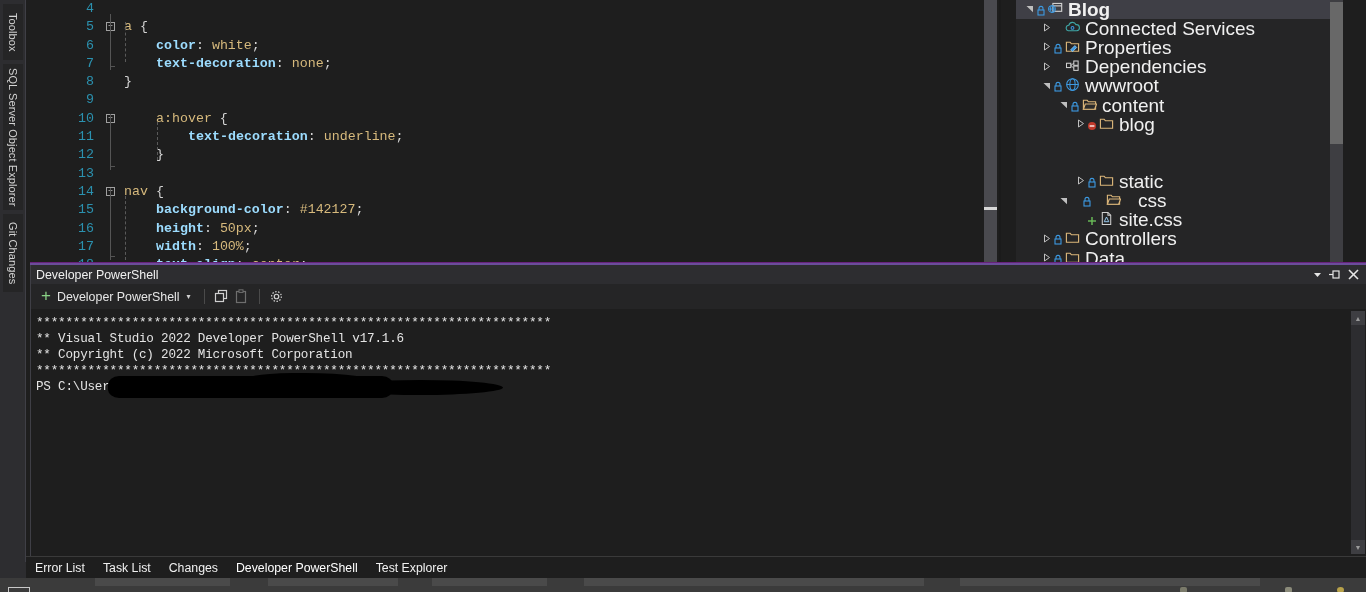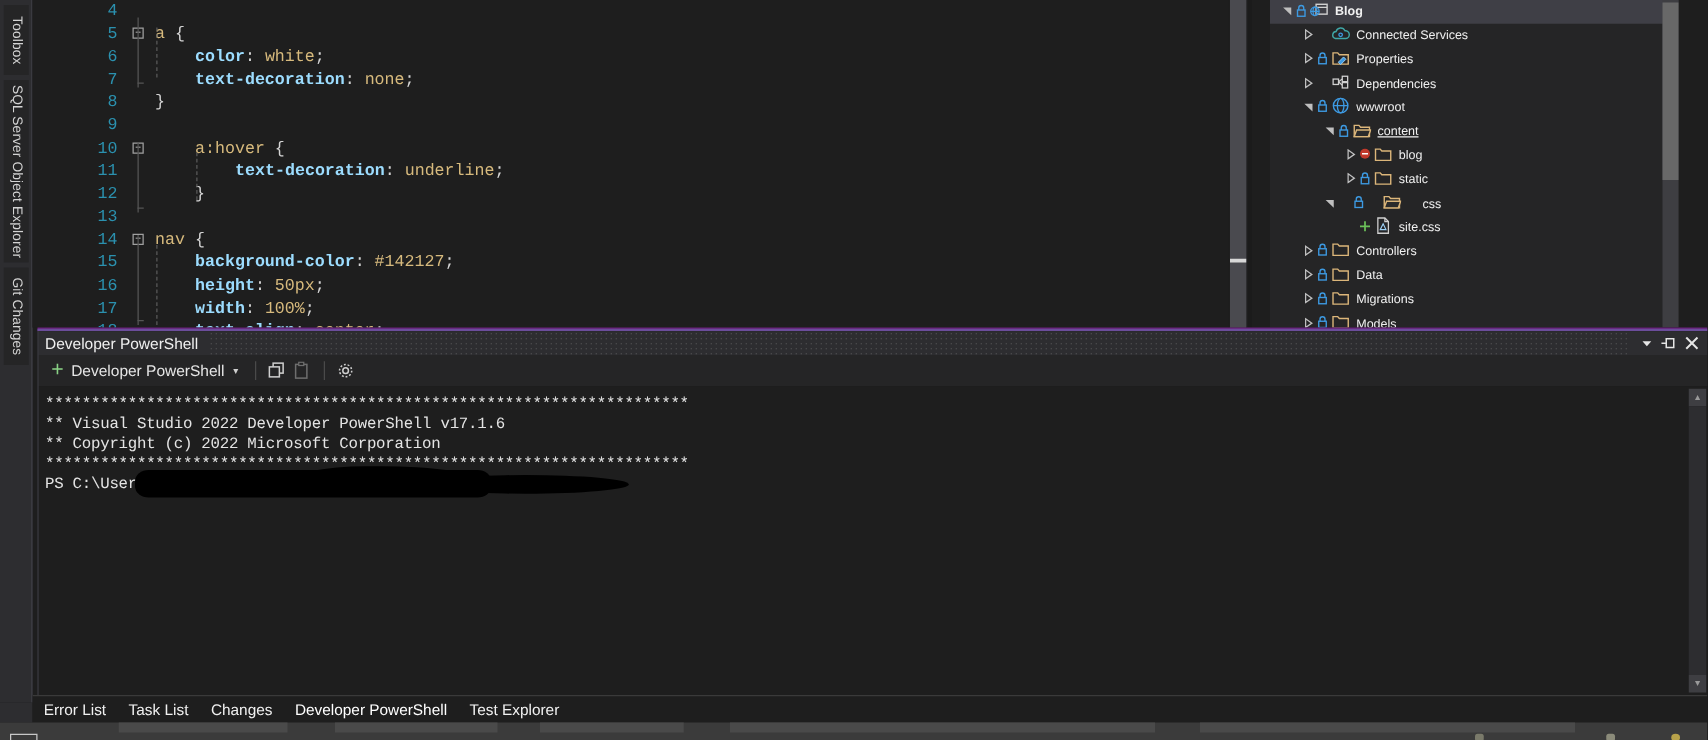--- a/index.html
+++ b/index.html
@@ -80,21 +80,21 @@
   }
 
   
   .sol {
     position:absolute; left:1016px; top:0; width:350px; height:262px;
     background:#252526; overflow:hidden;
   }
   .sol-tree { position:absolute; left:0; top:0; width:327px; }
   .tr {
     position:relative; height:19.2px; display:flex; align-items:center;
-    font-size:10px; color:#f0f0f0; white-space:nowrap;
+    font-size:19px; color:#f0f0f0; white-space:nowrap;
   }
   .tr.selected { background:#3f3f46; }
   .tr .exp {
     width:11px; min-width:11px; text-align:center;
     color:#bfbfbf; font-size:8px; line-height:1;
   }
   .tr .lock { width:11px; min-width:11px; text-align:center; }
   .tr .ico  { width:18px; min-width:18px; text-align:center; }
   .tr .lbl  { padding-left:4px; }
   .tr.bold .lbl { font-weight:bold; }
@@ -309,21 +309,21 @@
               <path d="M3 5V3.4a2 2 0 0 1 4 0V5" fill="none" stroke="#3d9ae2" stroke-width="1.1"></path>
               <rect x="2" y="5" width="6" height="5" fill="none" stroke="#3d9ae2" stroke-width="1.1"></rect>
             </svg></span>
           <span class="ico"><svg width="15" height="15" viewBox="0 0 16 16">
               <circle cx="8" cy="8" r="6.2" fill="none" stroke="#3d9ae2" stroke-width="1.2"></circle>
               <ellipse cx="8" cy="8" rx="2.8" ry="6.2" fill="none" stroke="#3d9ae2" stroke-width="1.1"></ellipse>
               <line x1="1.8" y1="8" x2="14.2" y2="8" stroke="#3d9ae2" stroke-width="1.1"></line>
             </svg></span>
           <span class="lbl">wwwroot</span>
         </div>
-        <div class="tr" style="padding-left: 42px; text-decoration: underline;">
+        <div class="tr" style="padding-left: 42px;">
           <span class="exp"><svg width="9" height="9" viewBox="0 0 9 9">
               <polygon points="1.5,2 8,2 8,8.2" fill="#bfbfbf"></polygon>
             </svg></span>
           <span class="lock"><svg width="10" height="11" viewBox="0 0 10 11">
               <path d="M3 5V3.4a2 2 0 0 1 4 0V5" fill="none" stroke="#3d9ae2" stroke-width="1.1"></path>
               <rect x="2" y="5" width="6" height="5" fill="none" stroke="#3d9ae2" stroke-width="1.1"></rect>
             </svg></span>
           <span class="ico"><svg width="15" height="15" viewBox="0 0 16 16">
               <path d="M1.5 3.5h4l1.4 1.6h7.6v8H1.5z" fill="none" stroke="#dcb67a" stroke-width="1.2"></path>
               <path d="M1.5 13.1l2-5.6h12l-2 5.6z" fill="#2b2b2b" stroke="#dcb67a" stroke-width="1.2"></path>
@@ -336,21 +336,21 @@
             </svg></span>
           <span class="lock"><svg width="10" height="10" viewBox="0 0 10 10">
               <circle cx="5" cy="5" r="4" fill="#c0392b"></circle>
               <line x1="2.6" y1="5" x2="7.4" y2="5" stroke="#ffffff" stroke-width="1.3"></line>
             </svg></span>
           <span class="ico"><svg width="15" height="15" viewBox="0 0 16 16">
               <path d="M1.5 3.5h4l1.4 1.6h7.6v8H1.5z" fill="none" stroke="#dcb67a" stroke-width="1.2"></path>
             </svg></span>
           <span class="lbl">blog</span>
         </div>
-        <div class="tr" style="padding-left: 59px;">
+        <div class="tr" style="padding-left: 59px; margin-top: 38px;">
           <span class="exp"><svg width="9" height="9" viewBox="0 0 9 9">
               <polygon points="2.5,1 7.5,4.5 2.5,8" fill="none" stroke="#bfbfbf" stroke-width="1"></polygon>
             </svg></span>
           <span class="lock"><svg width="10" height="11" viewBox="0 0 10 11">
               <path d="M3 5V3.4a2 2 0 0 1 4 0V5" fill="none" stroke="#3d9ae2" stroke-width="1.1"></path>
               <rect x="2" y="5" width="6" height="5" fill="none" stroke="#3d9ae2" stroke-width="1.1"></rect>
             </svg></span>
           <span class="ico"><svg width="15" height="15" viewBox="0 0 16 16">
               <path d="M1.5 3.5h4l1.4 1.6h7.6v8H1.5z" fill="none" stroke="#dcb67a" stroke-width="1.2"></path>
             </svg></span>

